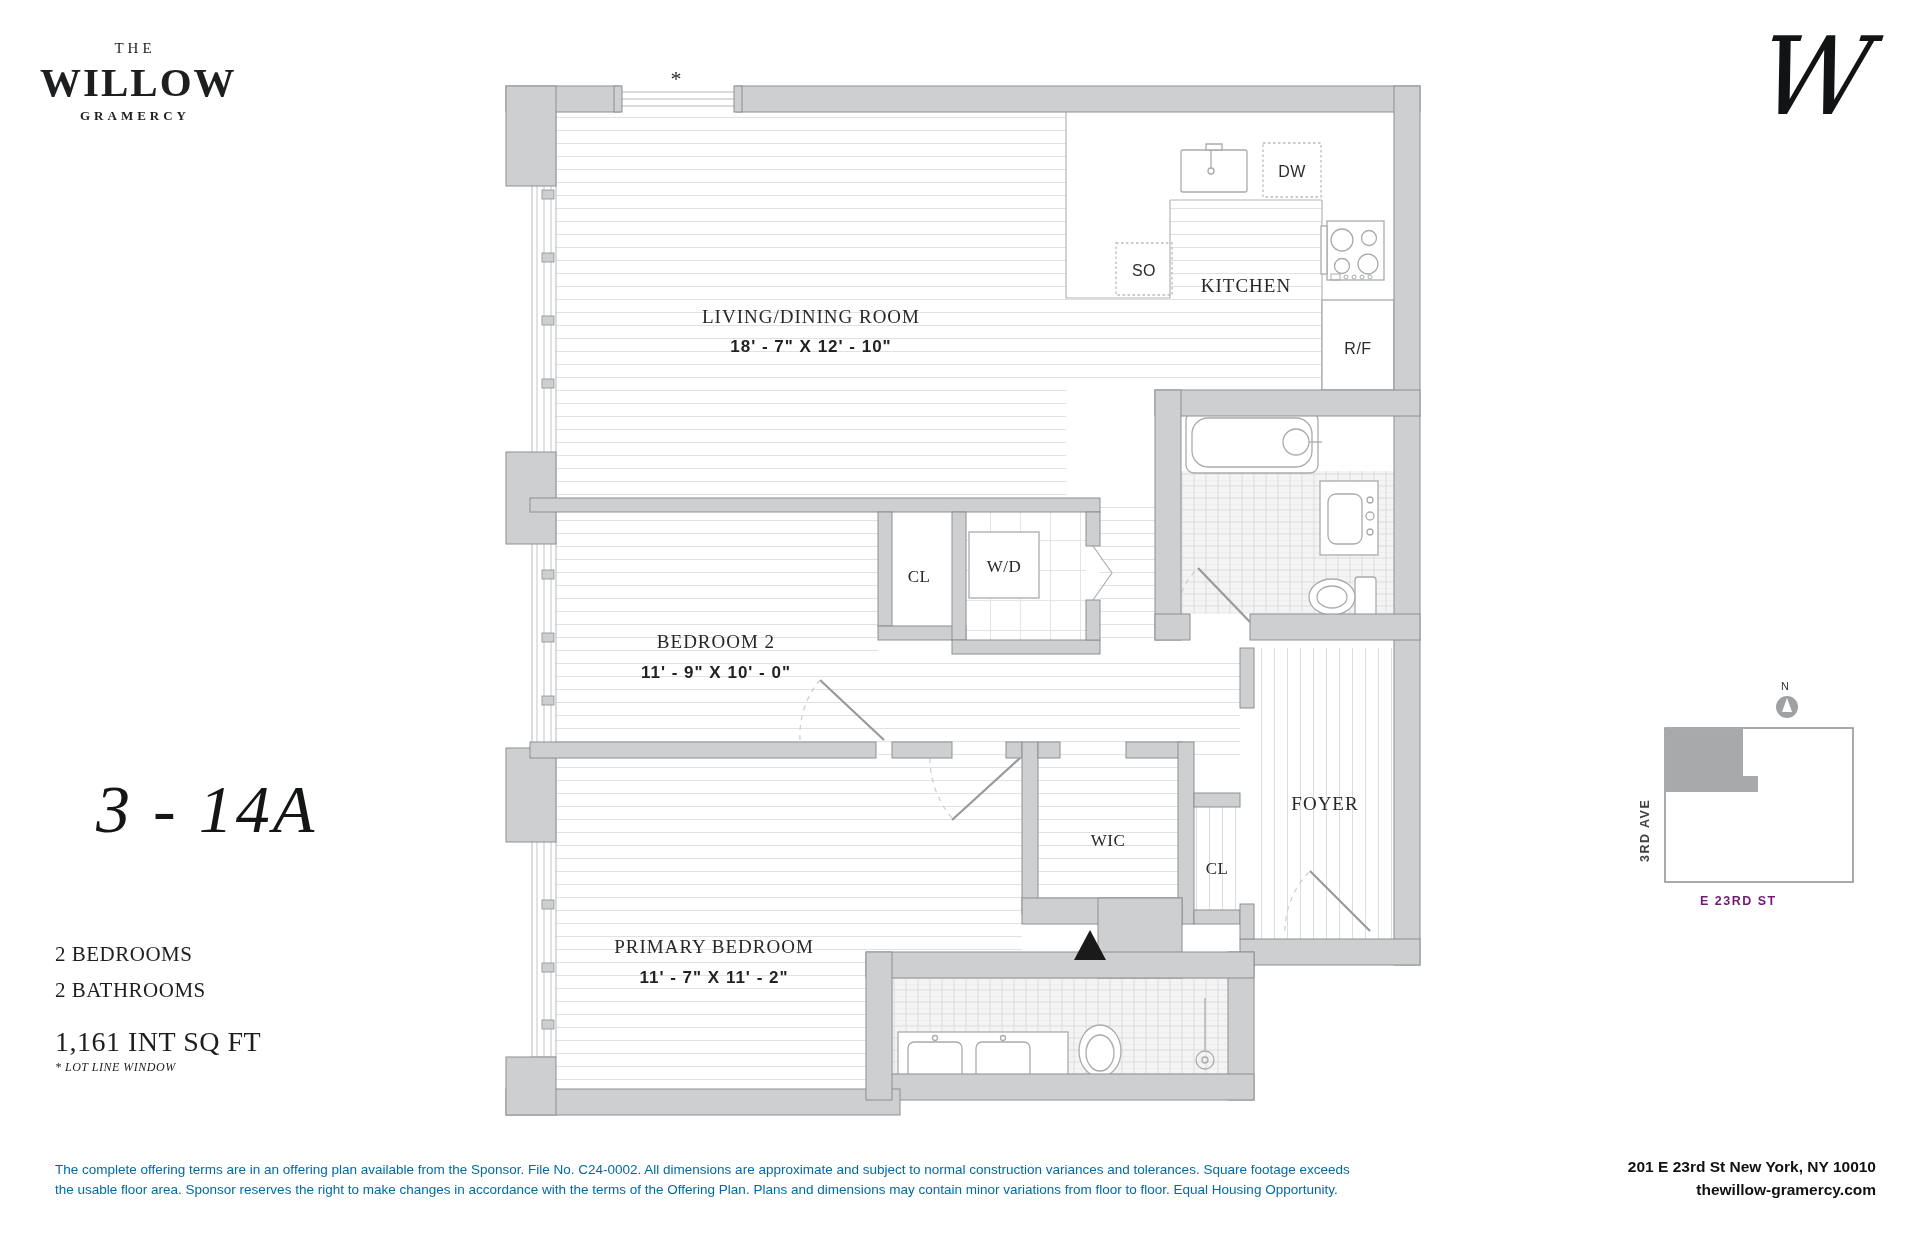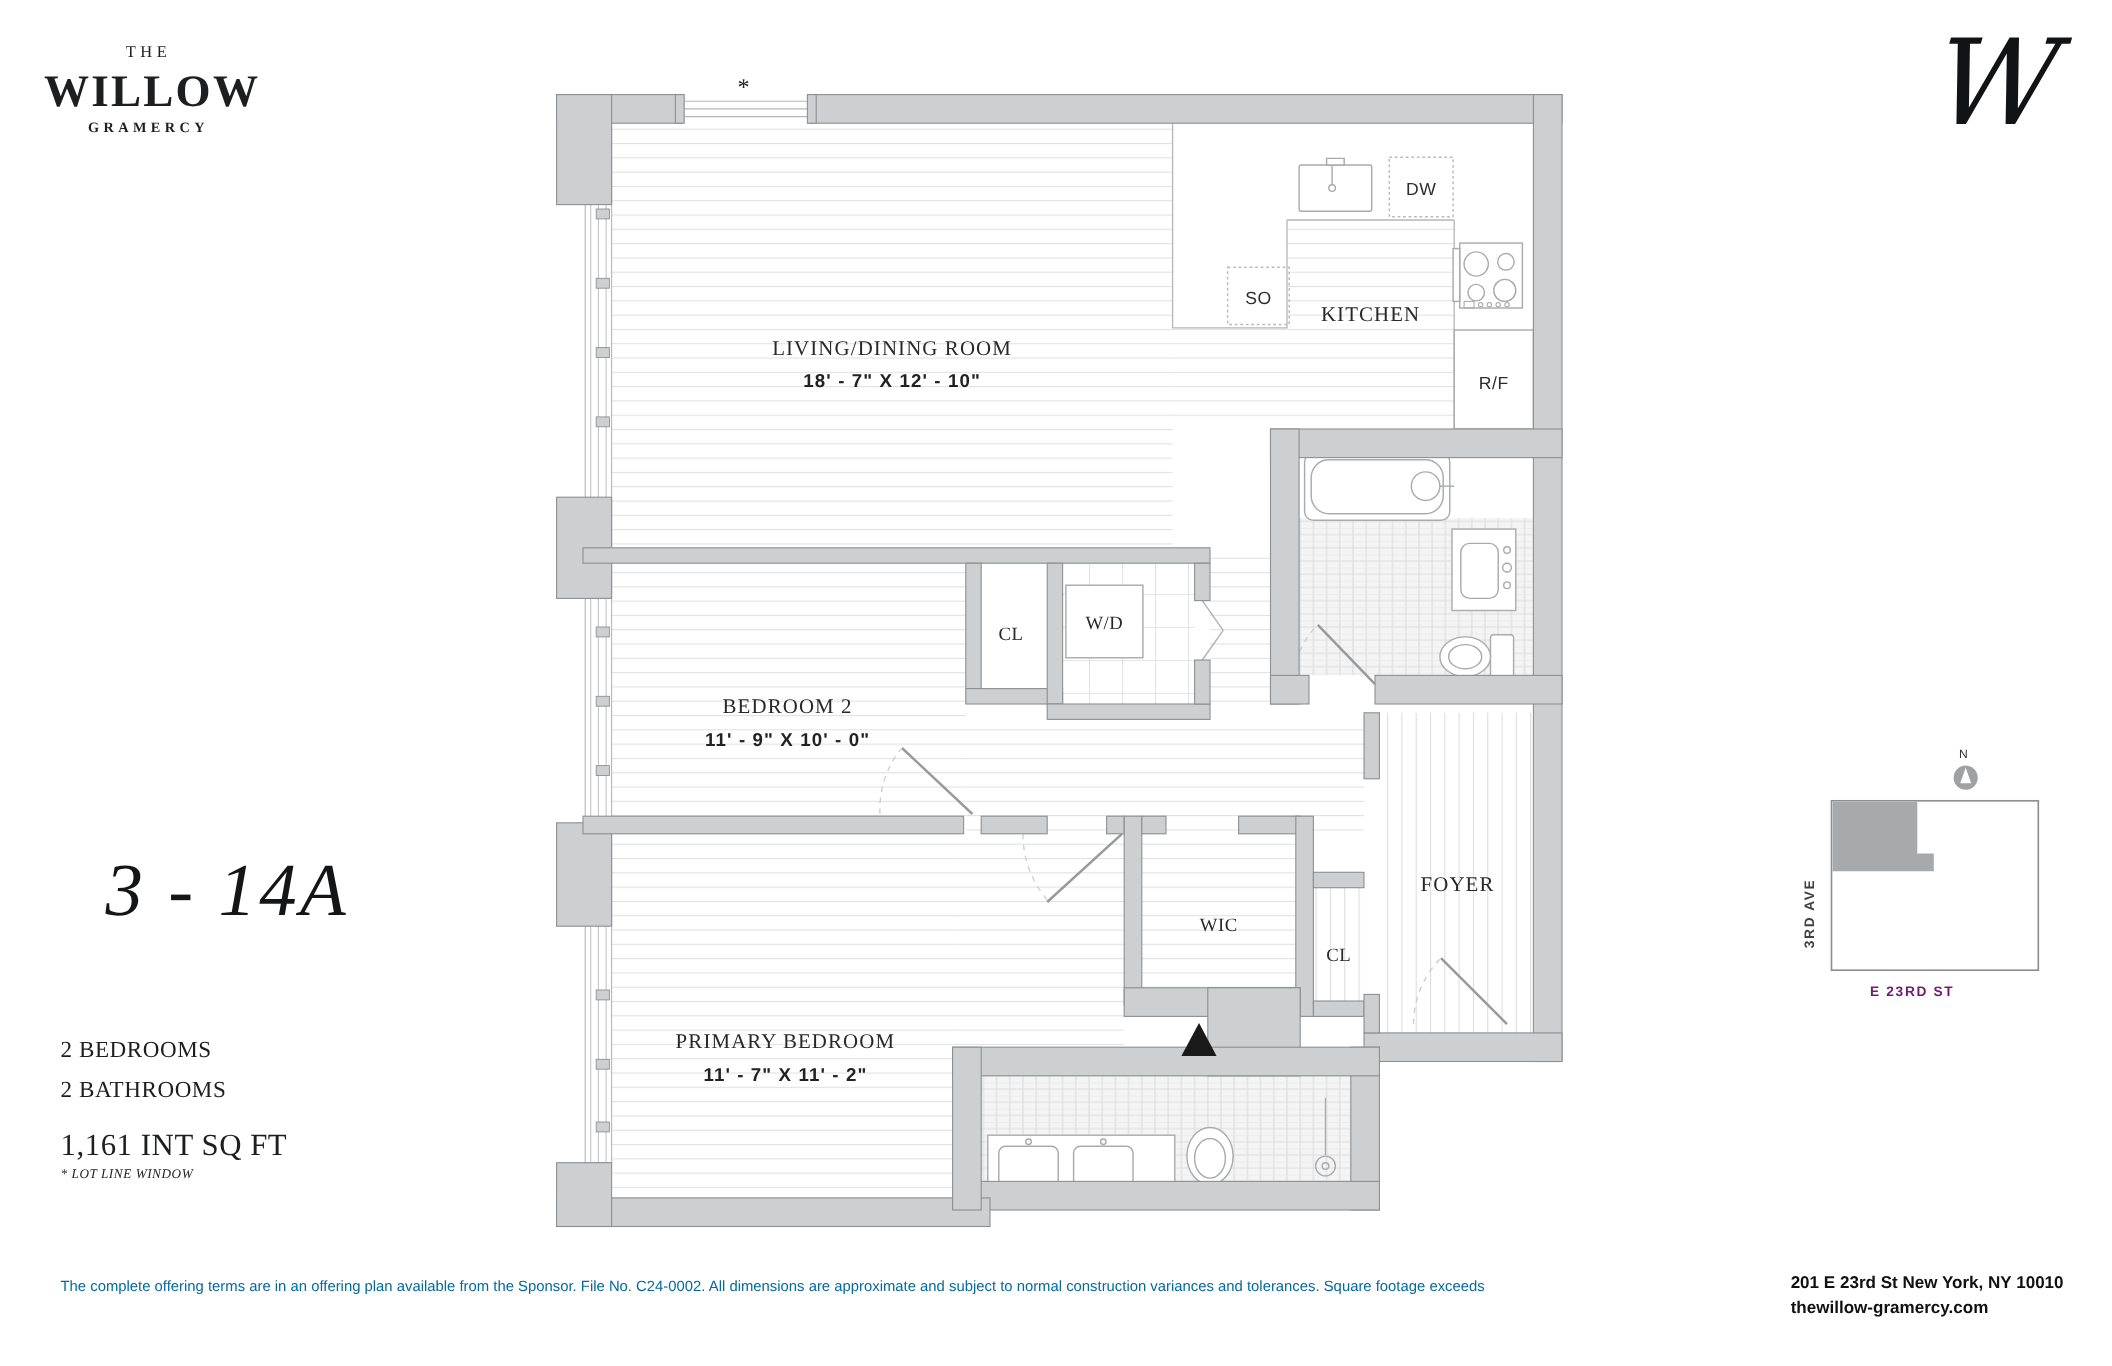--- a/index.html
+++ b/index.html
@@ -18,21 +18,21 @@
     font-family:"DejaVu Serif", serif;transform:skewX(-6deg);color:#121314;}
   
   .unit-number{left:52px;top:770px;font-style:italic;font-size:68px;letter-spacing:3px;color:#141516;margin-left:44px;}
   .unit-line1{left:55px;top:942px;font-size:21px;letter-spacing:.5px;}
   .unit-line2{left:55px;top:978px;font-size:21px;letter-spacing:.5px;}
   .unit-area{left:55px;top:1026px;font-size:28px;letter-spacing:.5px;text-align:center;}
   .unit-note{left:55px;top:1060px;font-size:12px;font-style:italic;letter-spacing:.5px;}
   
   .disclaimer{left:55px;top:1160px;width:1420px;font-family:"Liberation Sans",sans-serif;
     font-size:13.5px;line-height:20px;color:#0369a1;}
-  .addr{right:44px;top:1155px;font-family:"Liberation Sans",sans-serif;
+  .addr{right:44px;top:1155px;text-align:right;font-family:"Liberation Sans",sans-serif;
     font-weight:bold;font-size:15.5px;line-height:23px;color:#111;}
   .map-ave{left:1638px;top:760px;transform:rotate(-90deg);transform-origin:left top;
     font-family:"Liberation Sans",sans-serif;font-size:12.5px;letter-spacing:1.5px;
     font-weight:bold;color:#3f4042;white-space:nowrap;position:absolute;top:862px;}
   .map-st{left:1700px;top:894px;font-family:"Liberation Sans",sans-serif;font-size:12.5px;
     letter-spacing:1.5px;font-weight:bold;color:#701a75;}
   .map-n{left:1781px;top:680px;font-family:"Liberation Sans",sans-serif;font-size:11px;color:#333;}
   
   text{fill:#27282a;}
   .room-name{font-family:"Liberation Serif",serif;font-size:19px;letter-spacing:1px;}
@@ -285,17 +285,18 @@
     <path d="M1666 729 h77 v47 h15 v16 h-92 z" fill="#a7a9ab"></path>
   </g>
 </svg>
 
 <div class="abs map-n">N</div>
 <div class="abs map-ave">3RD AVE</div>
 <div class="abs map-st">E 23RD ST</div>
 
 <div class="abs disclaimer">
   <div>The complete offering terms are in an offering plan available from the Sponsor. File No. C24-0002.   All dimensions are approximate and subject to normal construction variances and tolerances. Square footage exceeds</div>
+  <div>the usable floor area. Sponsor reserves the right to make changes in accordance with the terms of the Offering Plan. Plans and dimensions may contain minor variations from floor to floor.  Equal Housing Opportunity.</div>
 </div>
 <div class="abs addr">
   <div>201 E 23rd St New York, NY 10010</div>
   <div>thewillow-gramercy.com</div>
 </div>
 
 </body></html>

